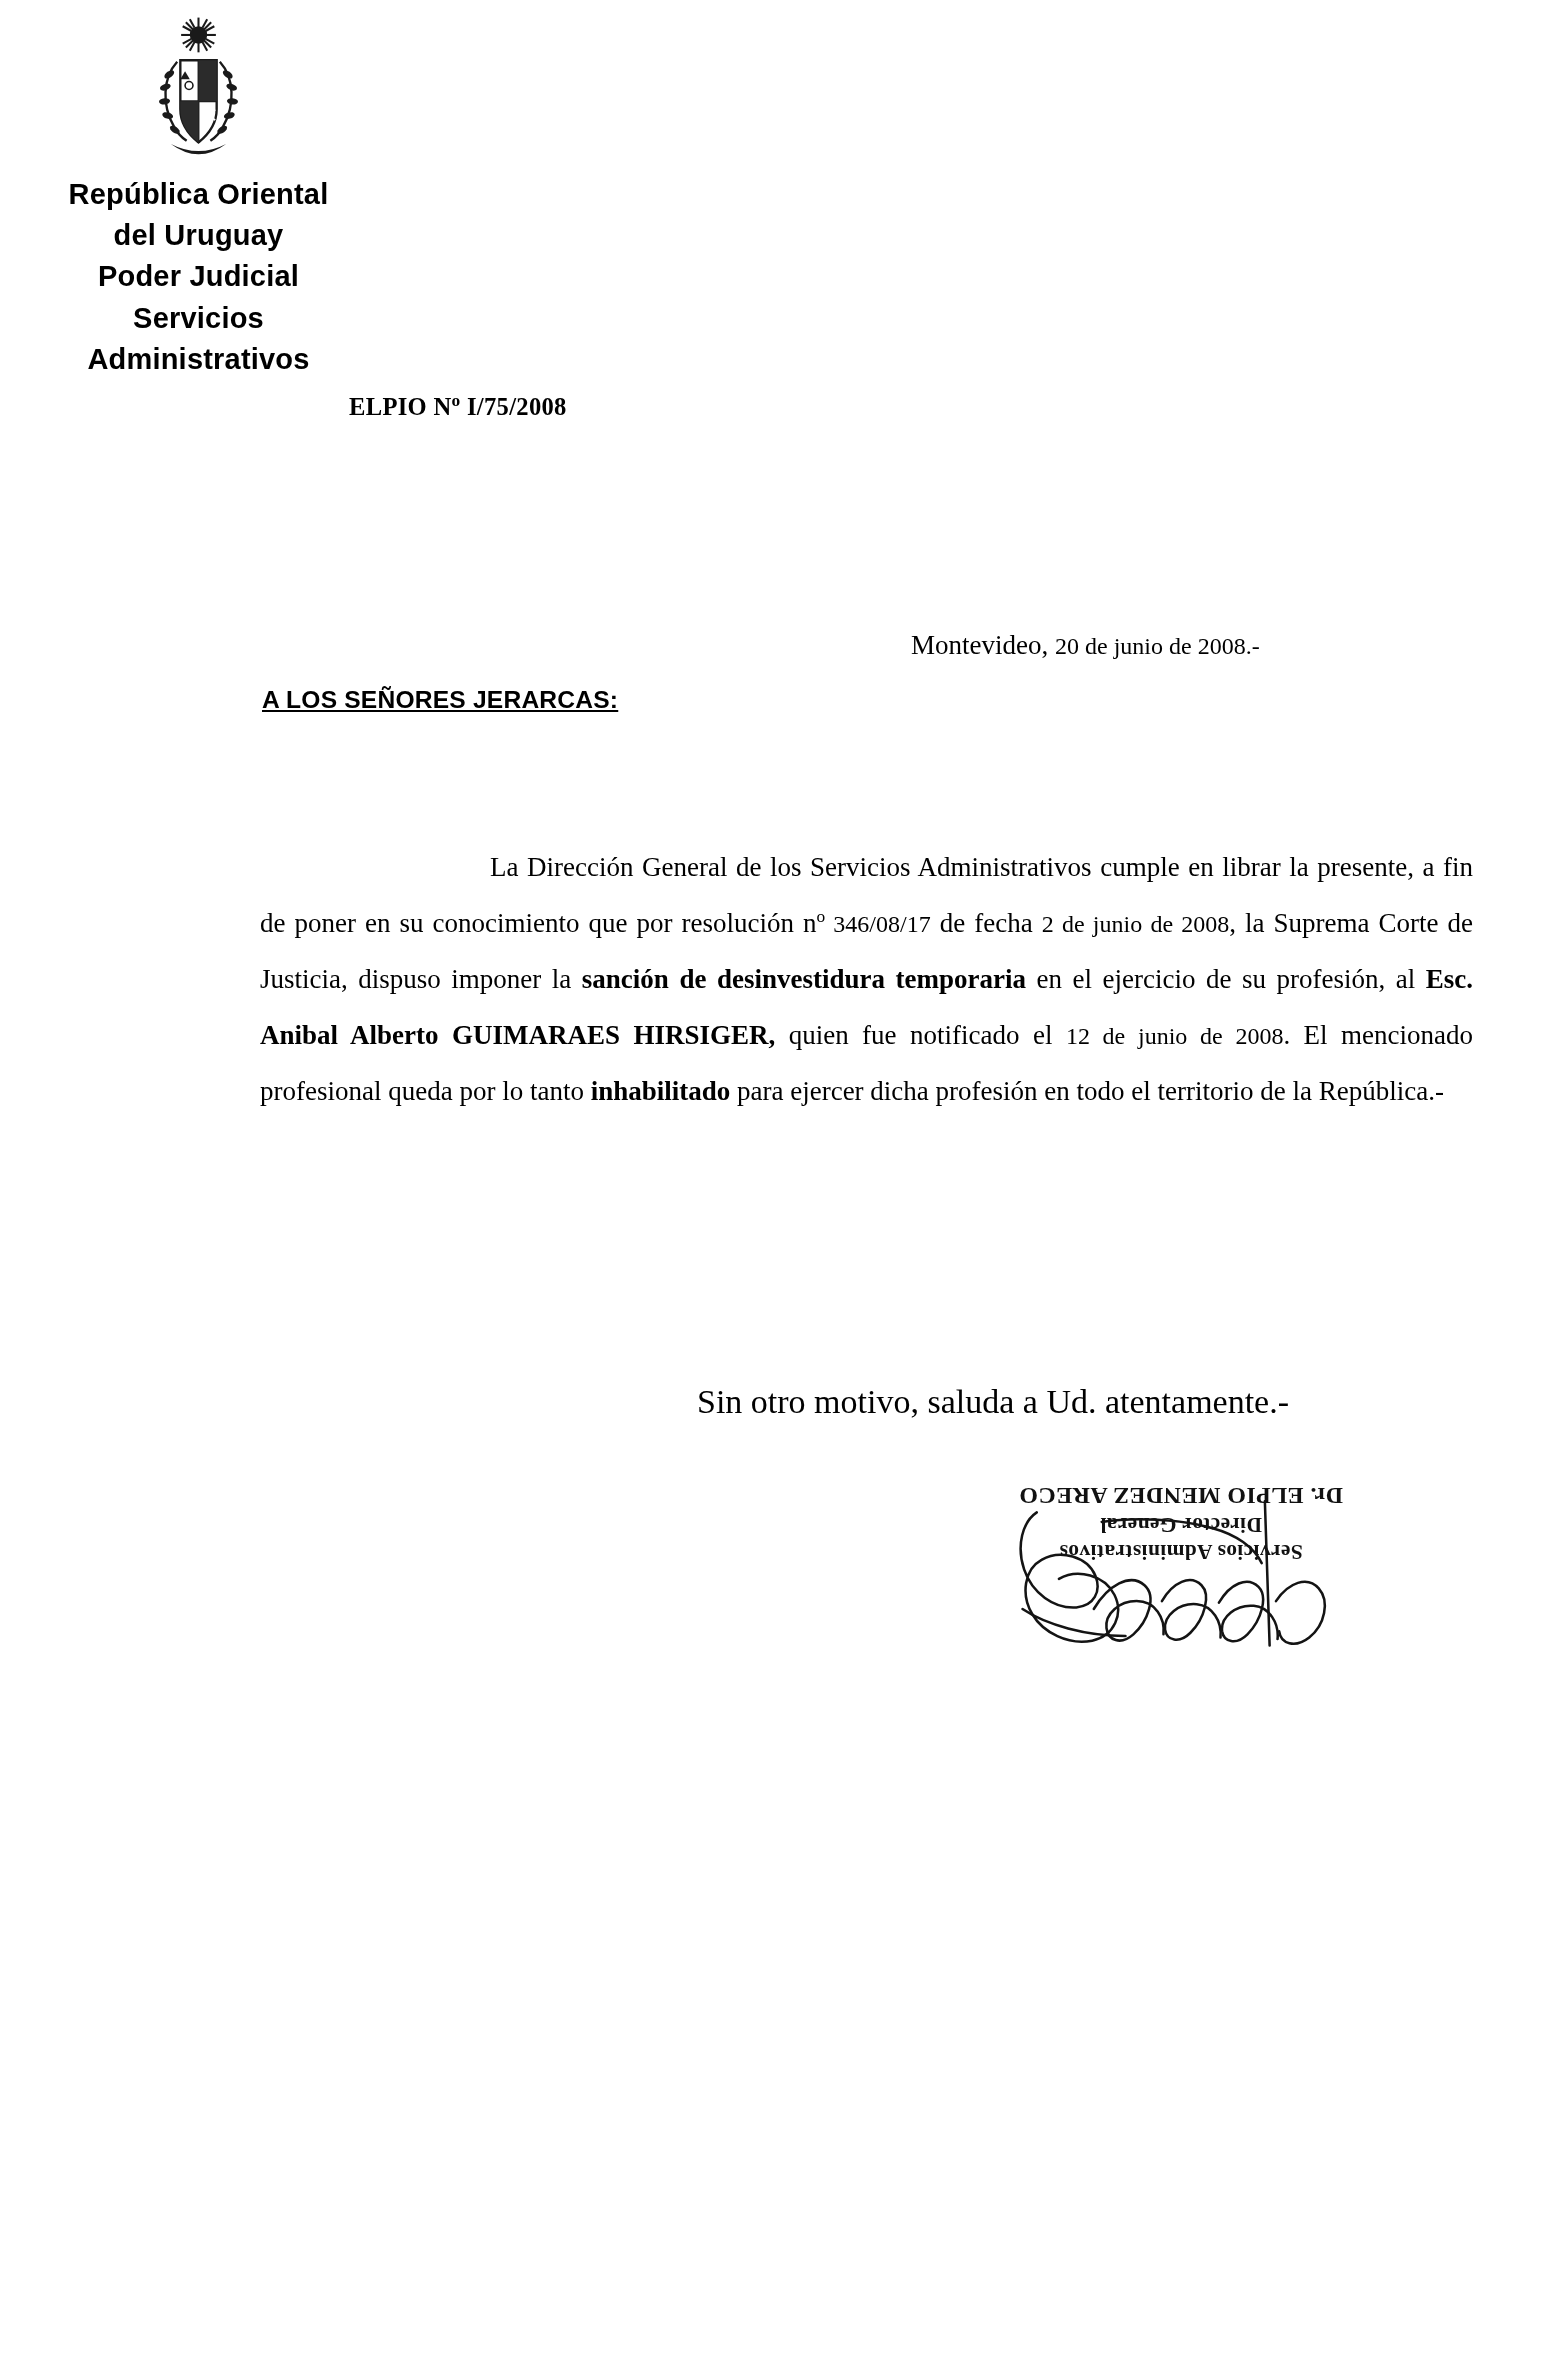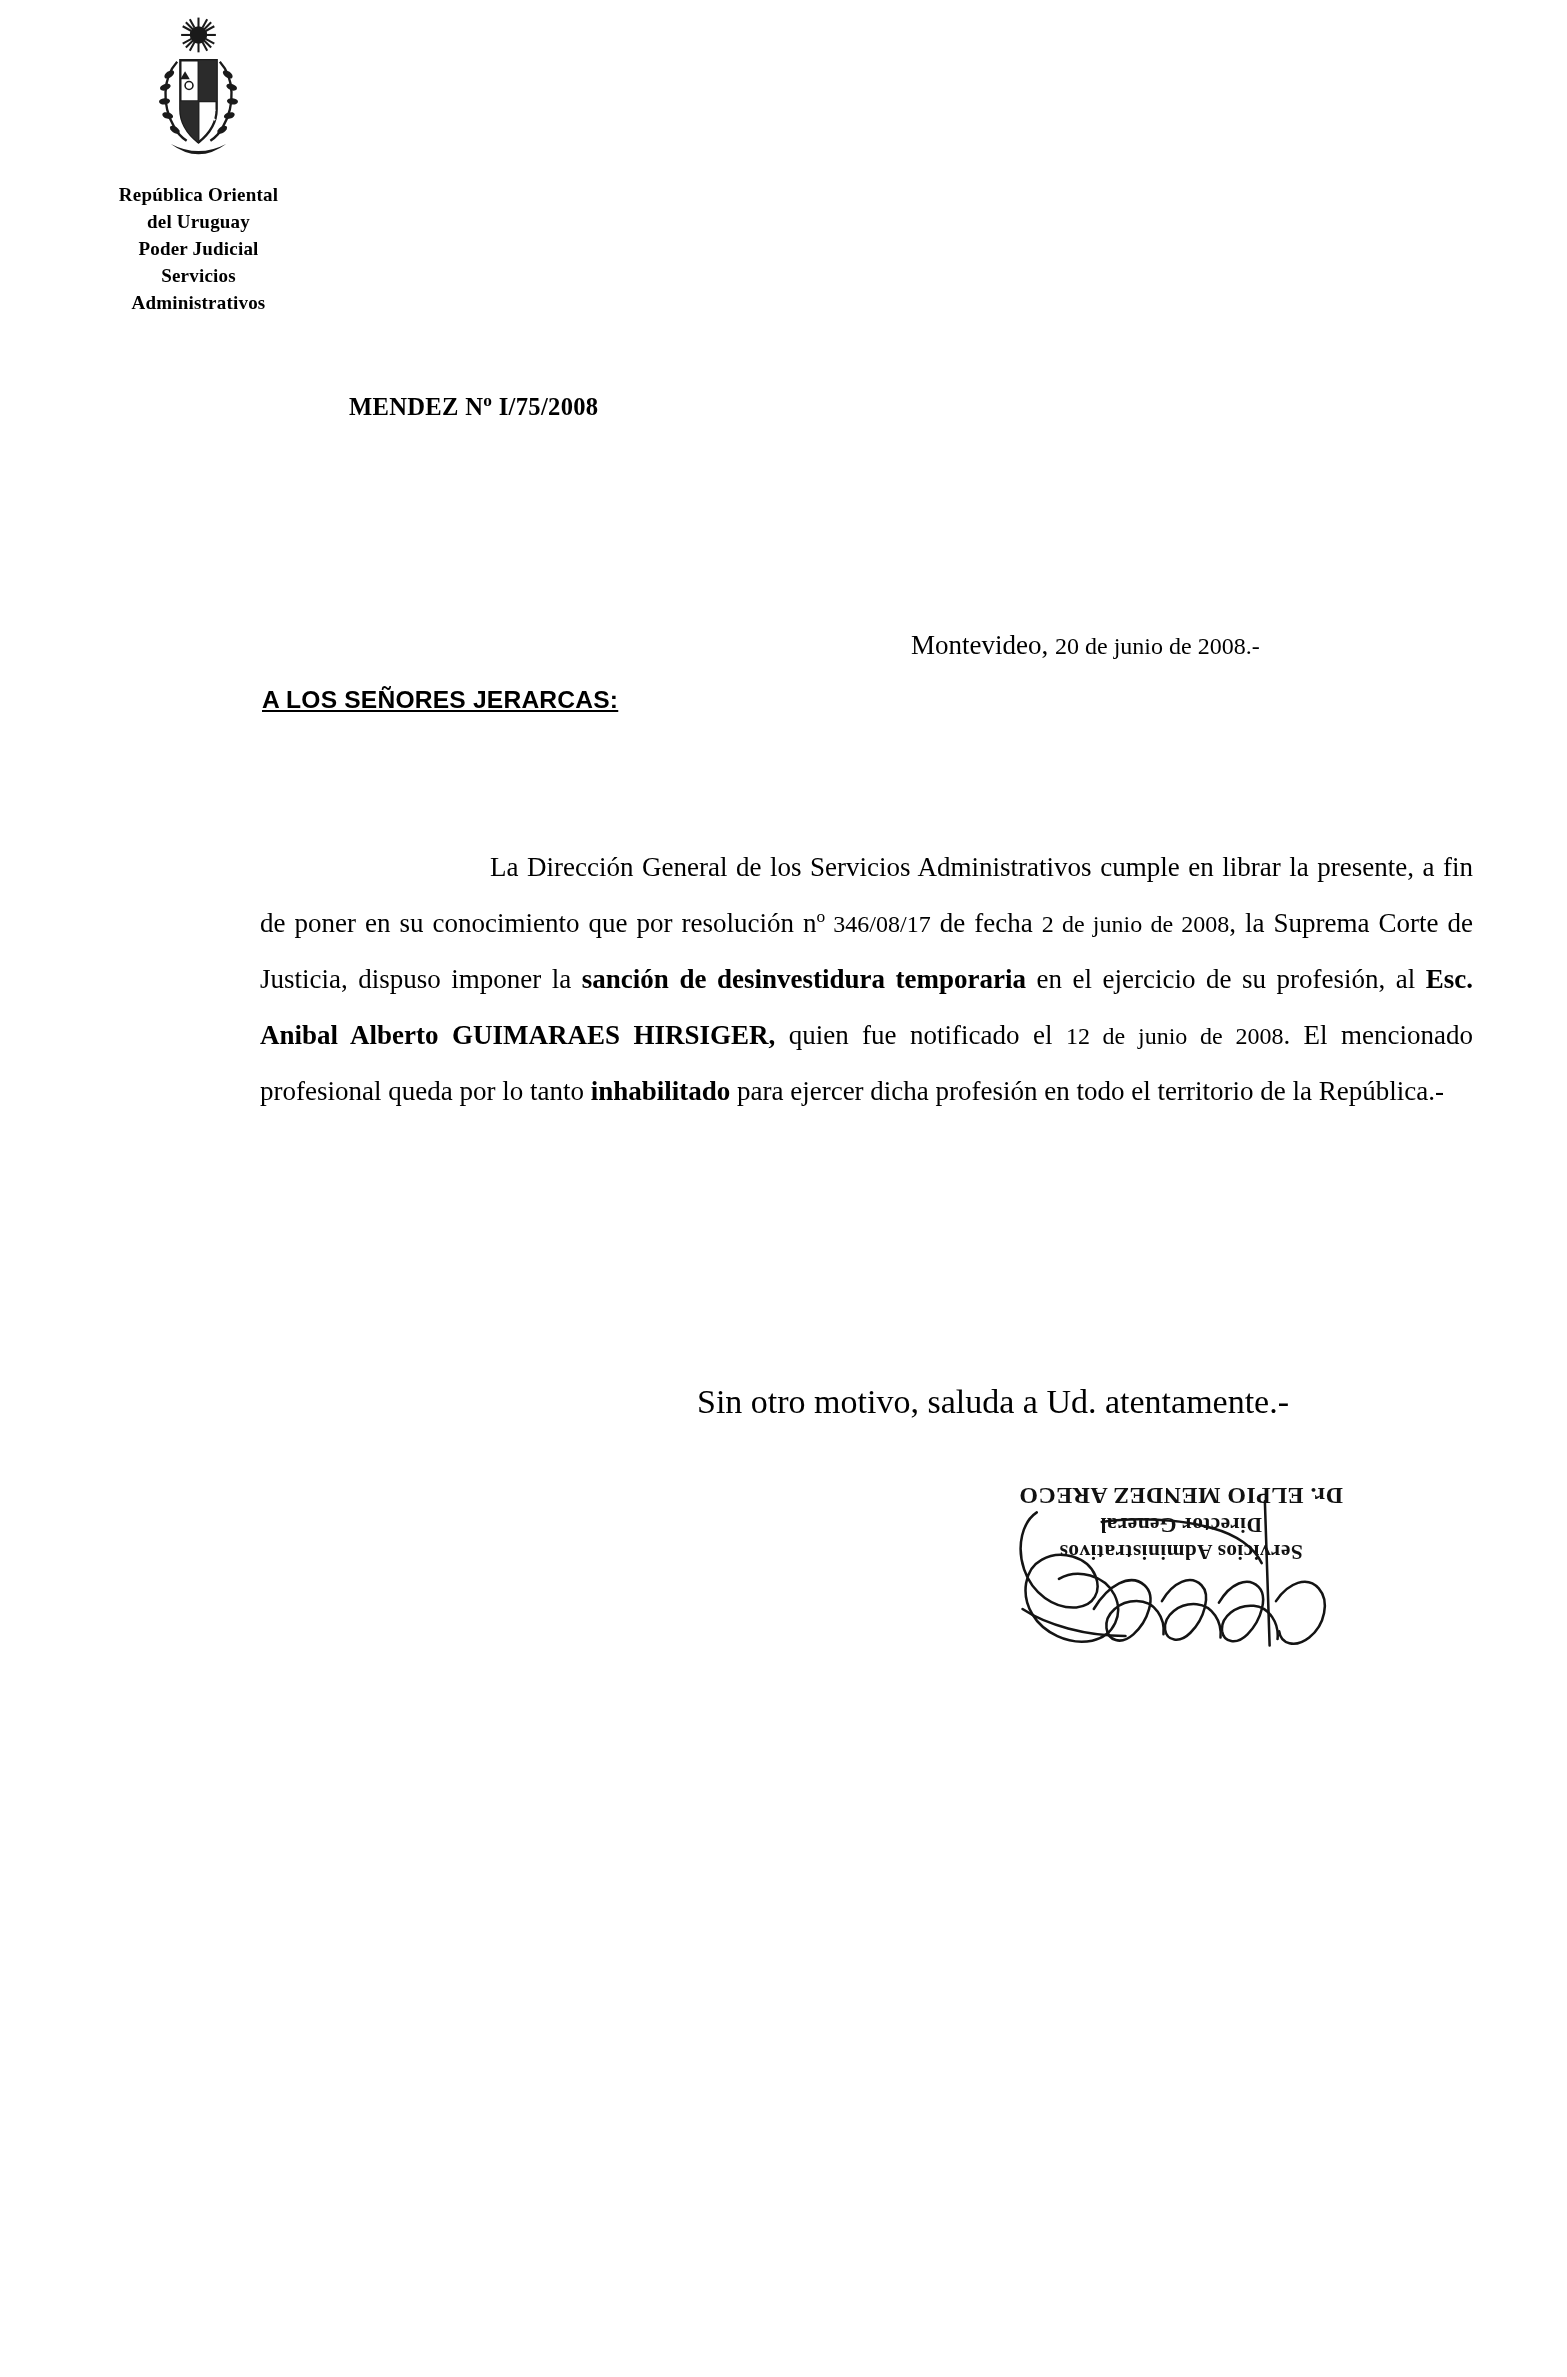--- a/index.html
+++ b/index.html
@@ -32,24 +32,23 @@
     width: 301px;
     text-align: center;
   }
   .coat {
     width: 119px;
     height: 158px;
     margin: 0 auto;
     display: block;
   }
   .letterhead-lines {
-    margin-top: 8px;
-    font-family: Liberation Serif, serif;
-    font-weight: bold;
-    font-size: 19px;
+    font-family: Liberation Sans, sans-serif;
+    font-weight: bold;
+    font-size: 29px;
     line-height: 1.42;
     letter-spacing: 0.2px;
     color: #000;
   }
   .letterhead-lines div { white-space: nowrap; }
 
   
   .header-block {
     position: absolute;
     left: 349px;
@@ -209,21 +208,21 @@
     <div class="letterhead-lines">
       <div>República Oriental</div>
       <div>del Uruguay</div>
       <div>Poder Judicial</div>
       <div>Servicios</div>
       <div>Administrativos</div>
     </div>
   </div>
 
   <div class="header-block">
-    <div class="hline"><span>MENDEZ N</span><span class="sup">o</span><span> I/75/2008</span></div>
+    <div class="hline"><span>ELPIO N</span><span class="sup">o</span><span> I/75/2008</span></div>
   </div>
 
   <div class="place-date"><span>Montevideo, </span><span class="small">20 de junio de 2008</span><span class="small">.-</span></div>
 
   <div class="addressee">A LOS SEÑORES JERARCAS:</div>
 
   <div class="body-text">
     <p><span class="indent"></span><span>La Dirección General de los Servicios Administrativos cumple en librar la presente, a fin de poner en su conocimiento que por resolución n</span><span class="sup" style="font-size:17.4px;vertical-align:super">o</span><span class="num"> 346/08/17</span><span> de fecha </span><span class="num">2 de junio de 2008</span><span>, la Suprema Corte de Justicia, dispuso imponer la </span><b>sanción de desinvestidura temporaria</b><span> en el ejercicio de su profesión, al </span><b>Esc. Anibal Alberto GUIMARAES HIRSIGER,</b><span> quien fue notificado el </span><span class="num">12 de junio de 2008</span><span>. El mencionado profesional queda por lo tanto </span><b>inhabilitado</b><span> para ejercer dicha profesión en todo el territorio de la República.-</span></p>
   </div>
 

